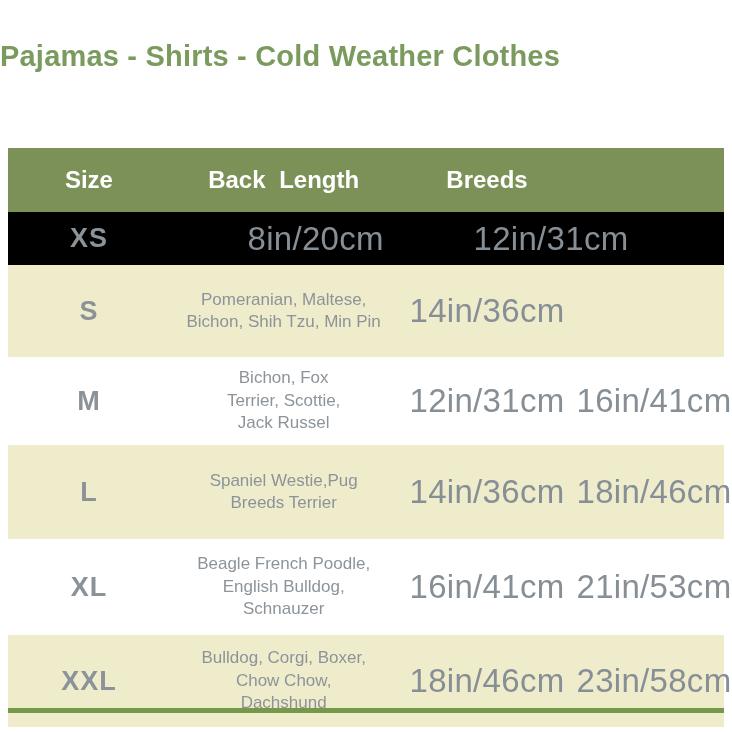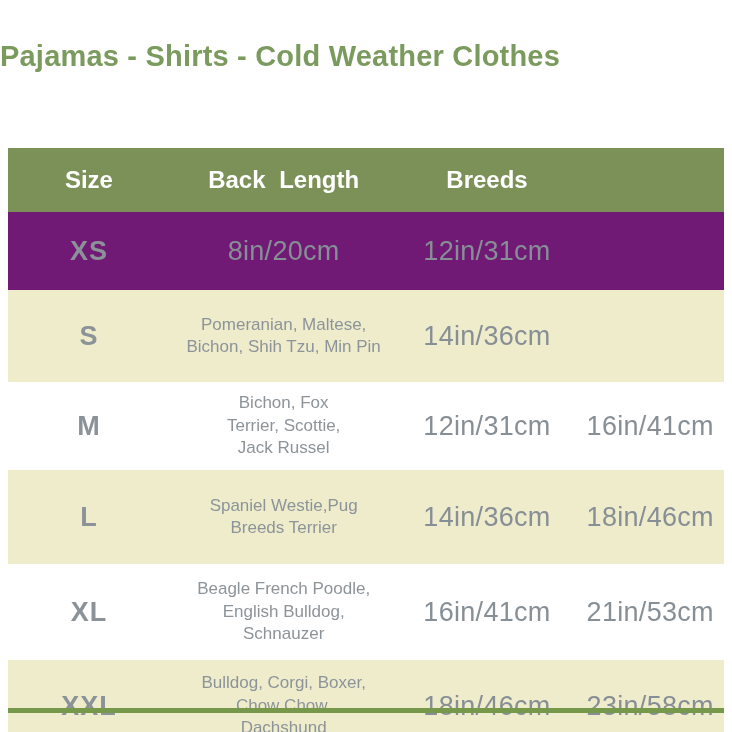--- a/index.html
+++ b/index.html
@@ -42,41 +42,41 @@
     background: #7c9157;
     margin-top: 27px;
   }
   .th {
     color: #ffffff;
     font-size: 24px;
     font-weight: bold;
     text-align: center;
   }
   .th-back { word-spacing: 7px; }
-  .r-xs  { height: 78px; background: #701a75; }
+  .r-xs  { height: 53px; background: #000000; gap: 32px; }
   .r-s   { height: 92px; background: #efeccb; }
   .r-m   { height: 88px; background: #ffffff; }
   .r-l   { height: 94px; background: #efeccb; }
   .r-xl  { height: 96px; background: #ffffff; }
   .r-xxl { height: 92px; background: #efeccb; }
   .cell { text-align: center; }
   .cell-size {
     font-size: 27px;
     font-weight: bold;
     letter-spacing: 1px;
     color: #8b9298;
   }
   .cell-breeds {
     font-size: 17px;
     line-height: 1.32;
     color: #8c949a;
     white-space: pre-line;
   }
   .cell-measure {
-    font-size: 27px;
+    font-size: 33px;
     color: #878f96;
     letter-spacing: 0.3px;
   }
   .bottom-rule {
     position: absolute;
     top: 708px;
     left: 8px;
     width: 716px;
     height: 5px;
     background: #75984a;

